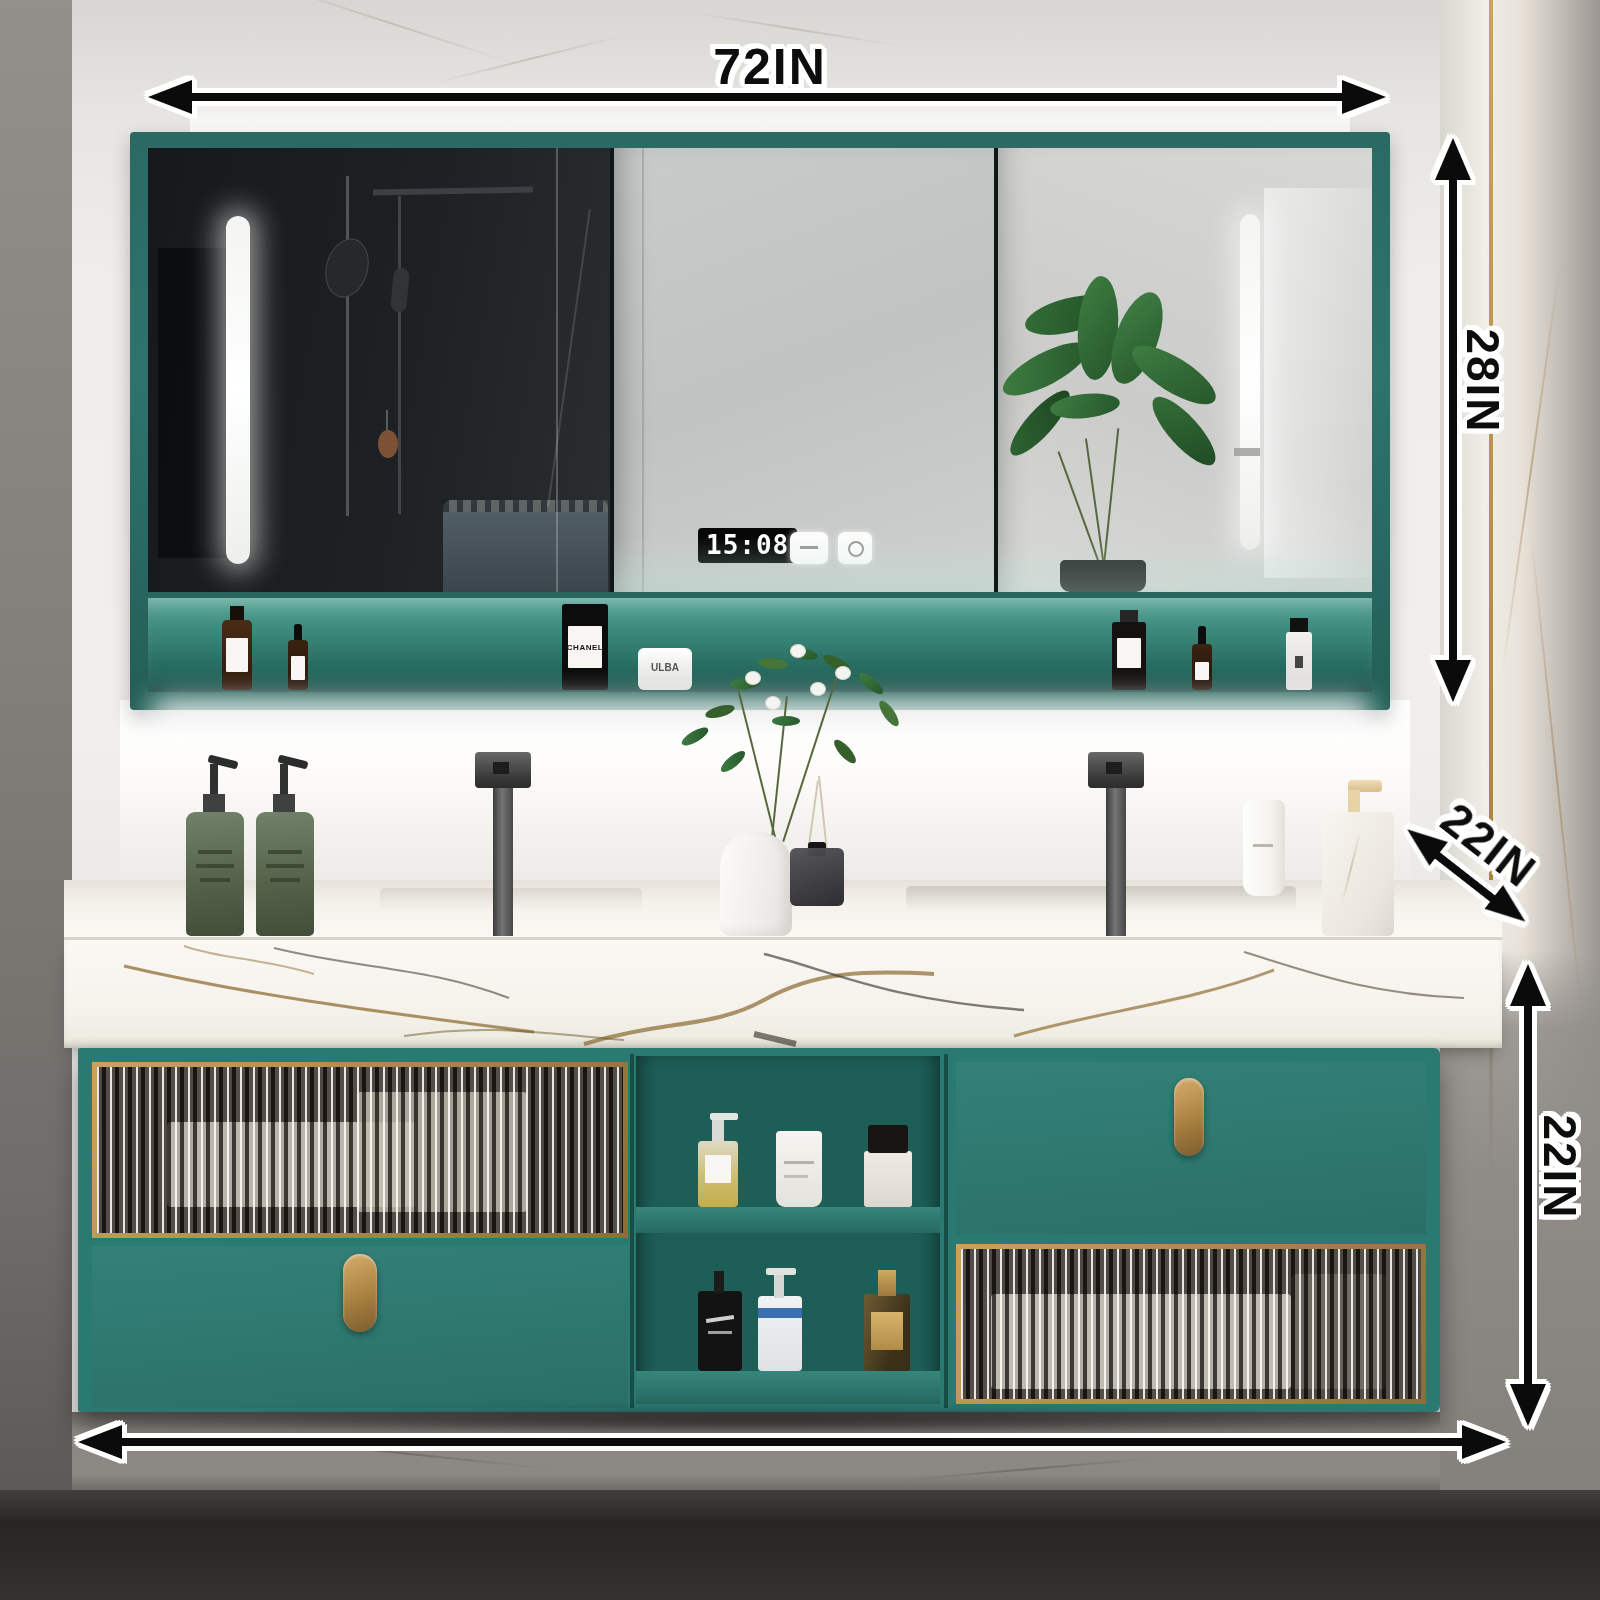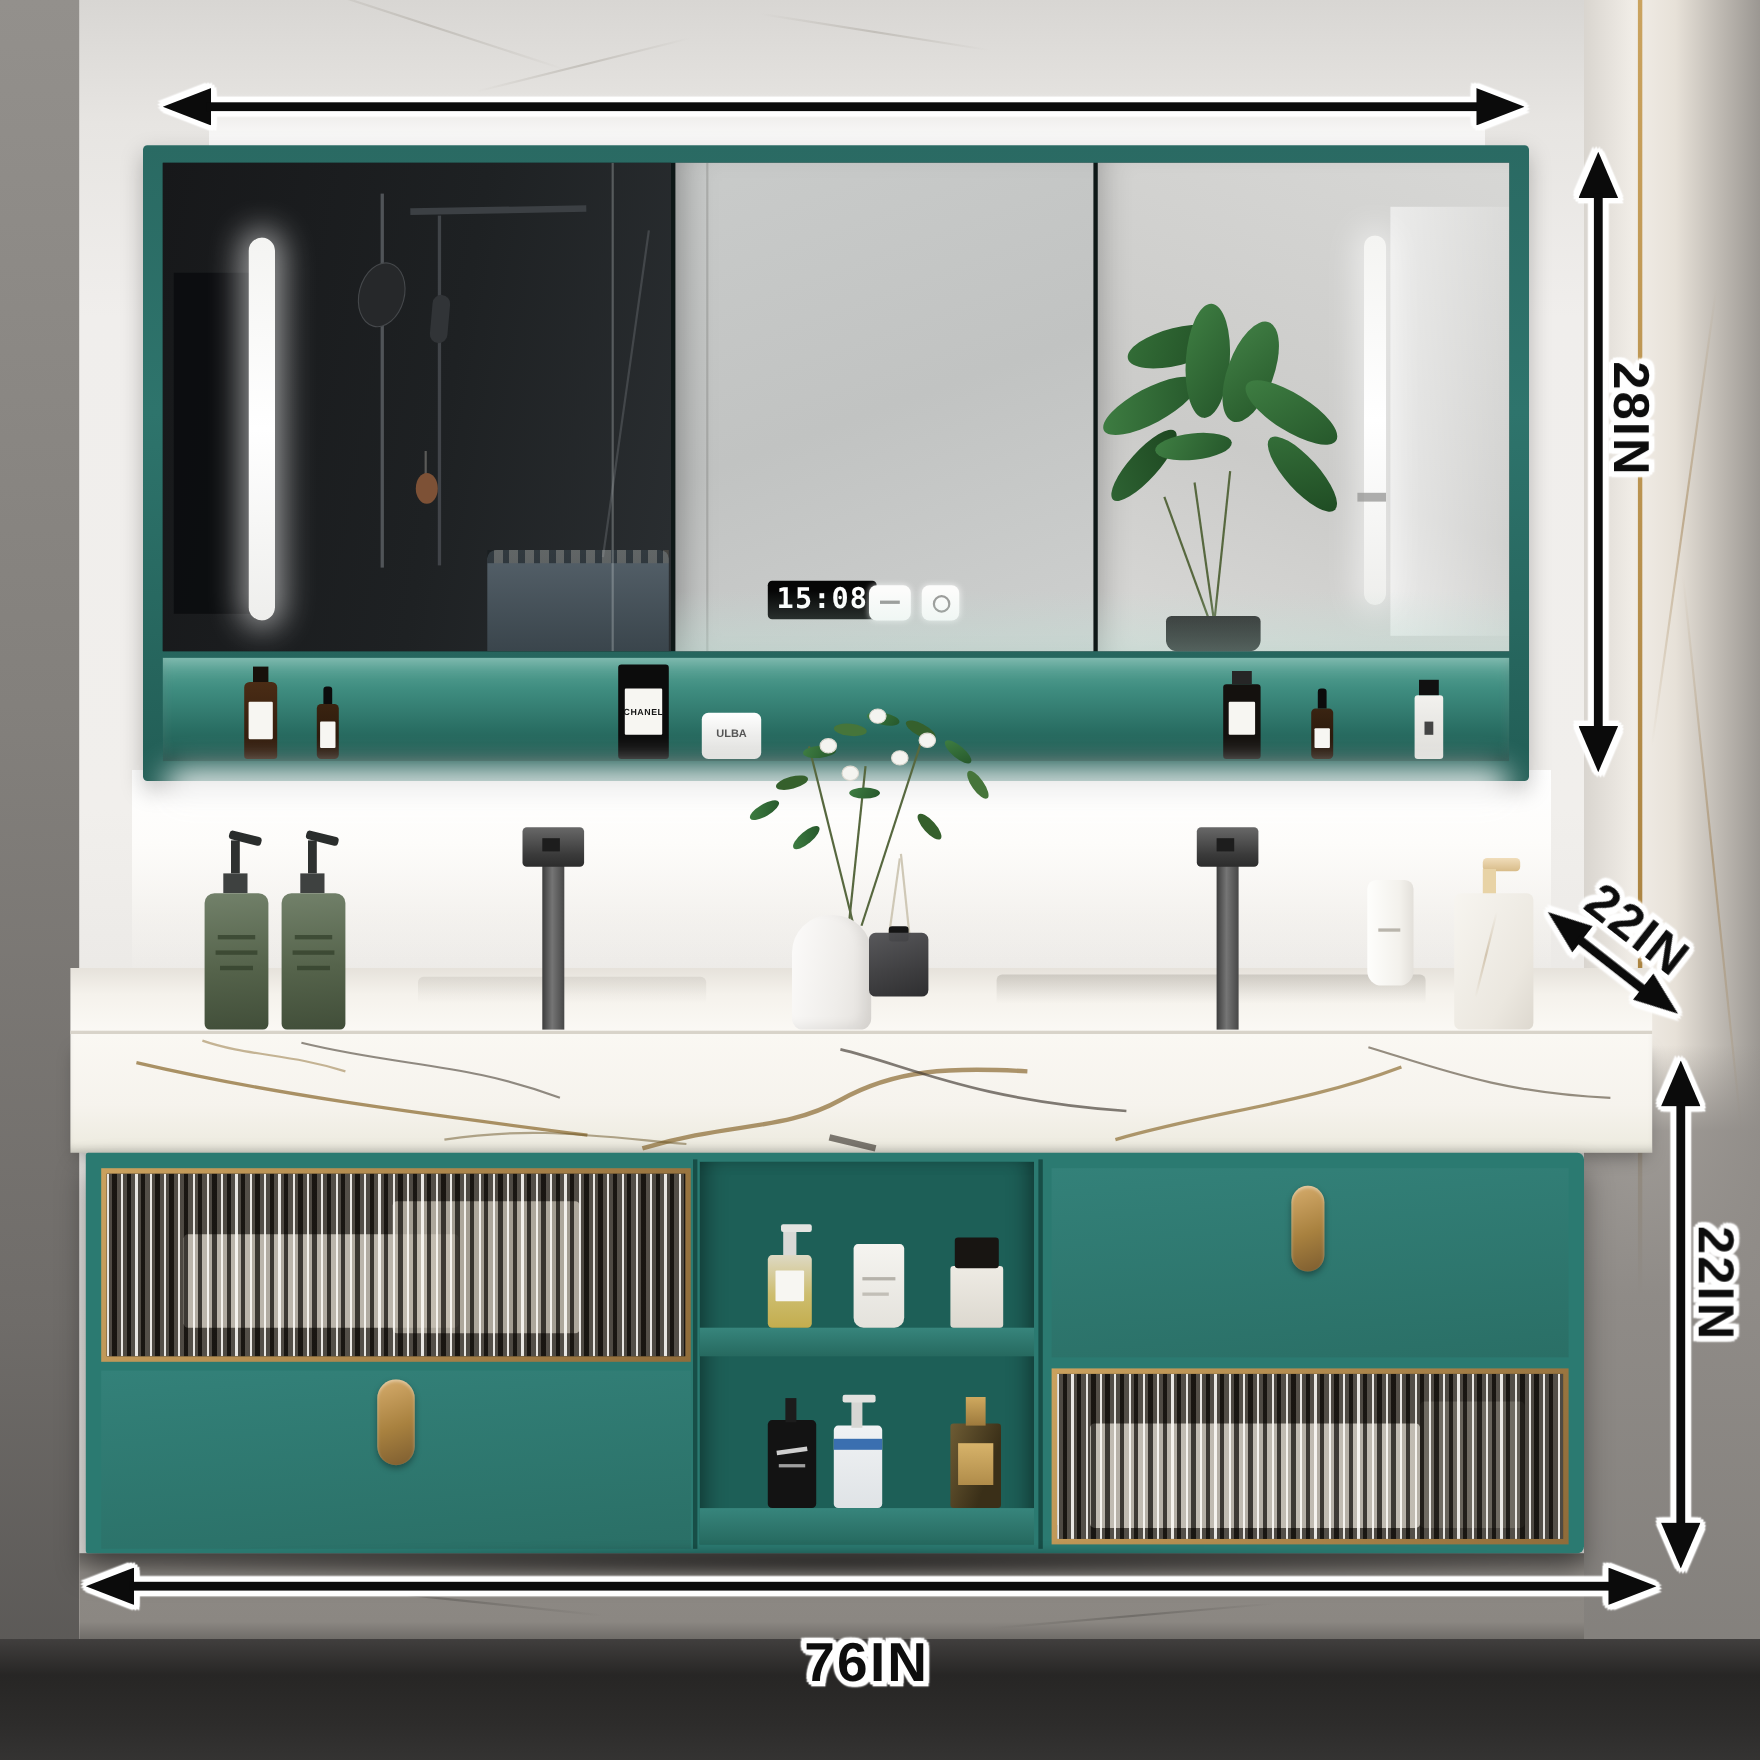--- a/index.html
+++ b/index.html
@@ -324,20 +324,21 @@
     <div class="a seam-v" style="left:552px;top:6px;height:354px;"></div>
     <div class="a seam-v" style="left:866px;top:6px;height:354px;"></div>
   </div>
   <div class="a vanity-shadow"></div>
 
   <div class="a anno" style="left:148px;top:79px;width:1238px;height:36px;">
     <div class="head hl" style="left:0;top:1px;"></div>
     <div class="shaft" style="left:40px;right:40px;top:14px;"></div>
     <div class="head hr" style="right:0;top:1px;"></div>
   </div>
+  <div class="a anno dim-label" style="left:670px;top:38px;width:200px;"><span>72IN</span></div>
 
   <div class="a anno" style="left:1433px;top:138px;width:40px;height:564px;">
     <div class="head hu" style="left:2px;top:0;"></div>
     <div class="shaft-v" style="left:16px;top:38px;height:488px;"></div>
     <div class="head hd" style="left:2px;bottom:0;"></div>
   </div>
   <div class="a anno dim-label small" style="left:1403px;top:354px;width:160px;transform:rotate(90deg);"><span>28IN</span></div>
 
   <div class="a anno" style="left:1390px;top:859px;width:150px;height:36px;transform:rotate(38deg);">
     <div class="head hl" style="left:0;top:1px;width:40px;height:30px;"></div>
@@ -351,15 +352,14 @@
     <div class="shaft-v" style="left:16px;top:38px;height:386px;"></div>
     <div class="head hd" style="left:2px;bottom:0;"></div>
   </div>
   <div class="a anno dim-label small" style="left:1480px;top:1140px;width:160px;transform:rotate(90deg);"><span>22IN</span></div>
 
   <div class="a anno" style="left:78px;top:1424px;width:1428px;height:36px;">
     <div class="head hl" style="left:0;top:1px;"></div>
     <div class="shaft" style="left:40px;right:40px;top:14px;"></div>
     <div class="head hr" style="right:0;top:1px;"></div>
   </div>
-  <div class="a anno dim-label" style="left:688px;top:1482px;width:200px;"><span>76IN</span></div>
 
 </div>
 
 </body></html>

